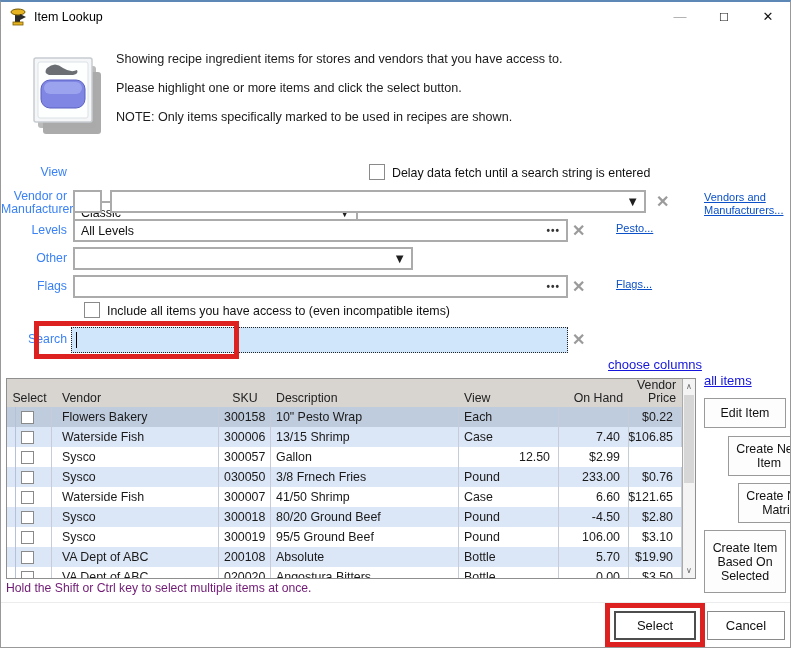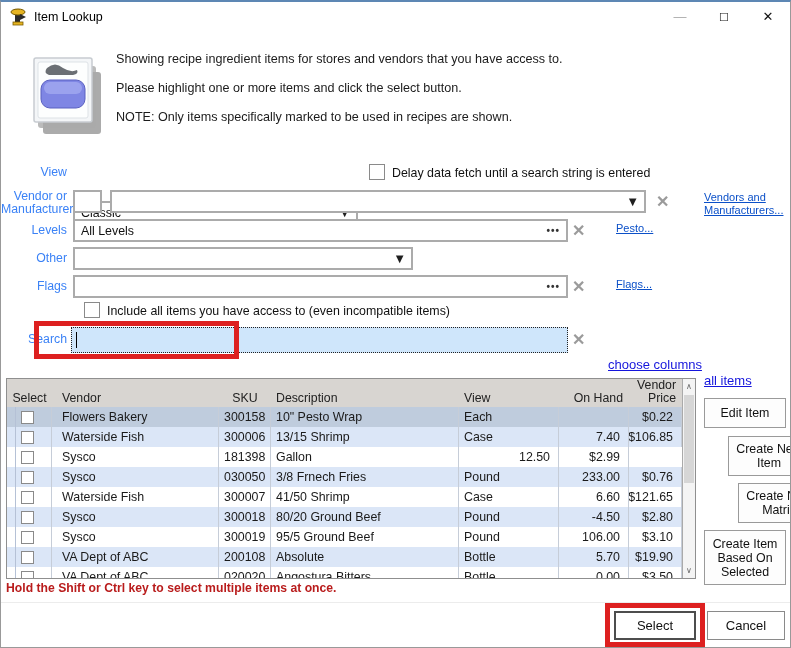--- a/index.html
+++ b/index.html
@@ -55,21 +55,21 @@
   .row-alt { background:#dbe6f7; }
   .row-hl { background:#bfccdd; }
   .num { justify-content:flex-end; padding-right:8px; }
   .scrollbar { position:absolute; right:0; top:0; width:13px; height:100%; background:#f4f4f4; border-left:1px solid #aaa; }
   .sb-arrow { position:absolute; left:0; width:12px; height:15px; text-align:center; font-size:8px; color:#666; line-height:15px; }
   .sb-up { top:0; } .sb-down { bottom:0; }
   .sb-thumb { position:absolute; top:16px; left:1px; width:10px; height:88px; background:#d6d6d6; }
   
   .sidebtn { position:absolute; left:703px; width:82px; background:#fdfdfd; border:1px solid #9a9a9a; font-size:12.4px; color:#111; display:flex; align-items:center; justify-content:center; text-align:center; padding:2px; }
   
-  .hint { position:absolute; left:5px; top:579px; font-size:12.2px; color:#b91c1c;font-weight:bold; }
+  .hint { position:absolute; left:5px; top:579px; font-size:12.2px; color:#701a75; }
   .bottomline { position:absolute; left:0; top:600px; width:100%; height:1px; background:#ececec; }
   .actbtn { position:absolute; top:609px; height:29px; background:#fff; font-size:13px; color:#111; display:flex; align-items:center; justify-content:center; }
   .btn-select { left:613px; width:82px; border:2px solid #4d4d4d; }
   .btn-cancel { left:706px; width:78px; border:1px solid #8a8a8a; }
 </style>
 </head>
 <body>
 
 <div class="window">
 
@@ -196,21 +196,21 @@
       <div class="c f-size" style="padding-left:5px;">Case</div>
       <div class="c num f-onhand">7.40</div>
       <div class="c num f-price">$106.85</div>
     </div>
         <div class="trow row-white">
       <div class="c"></div>
       <div class="c">
             <span class="cb"></span>
           </div>
       <div class="c f-vendor" style="padding-left:10px;">Sysco</div>
-      <div class="c f-sku" style="padding-left:5px;">181398</div>
+      <div class="c f-sku" style="padding-left:5px;">300057</div>
       <div class="c f-size" style="padding-left:5px;">Gallon</div>
       <div class="c num f-onhand">12.50</div>
       <div class="c num f-price">$2.99</div>
     </div>
         <div class="trow row-alt">
       <div class="c"></div>
       <div class="c">
             <span class="cb"></span>
           </div>
       <div class="c f-vendor" style="padding-left:10px;">Sysco</div>
@@ -285,21 +285,21 @@
       <div class="sb-arrow sb-up">∧</div>
       <div class="sb-thumb"></div>
       <div class="sb-arrow sb-down">∨</div>
     </div>
   </div>
 
   <span class="biglink" style="position:absolute; left:703px; top:371px;">all items</span>
   <div class="sidebtn" style="top:396px; height:30px;">Edit Item</div>
   <div class="sidebtn" style="top:434px; height:40px;margin-left:24px;">Create New Item</div>
   <div class="sidebtn" style="top:481px; height:40px;margin-left:34px;">Create New Matrix</div>
-  <div class="sidebtn" style="top:528px; height:55px;">Create Item Based On Selected</div>
+  <div class="sidebtn" style="top:528px; height:63px;">Create Item Based On Selected</div>
 
   <div class="hint">Hold the Shift or Ctrl key to select multiple items at once.</div>
   <div class="bottomline"></div>
   <div class="actbtn btn-select">Select</div>
   <div class="actbtn btn-cancel">Cancel</div>
   <div class="annot" style="left:604px; top:601px; width:100px; height:44px;"></div>
 
 </div>
 
 </body></html>

